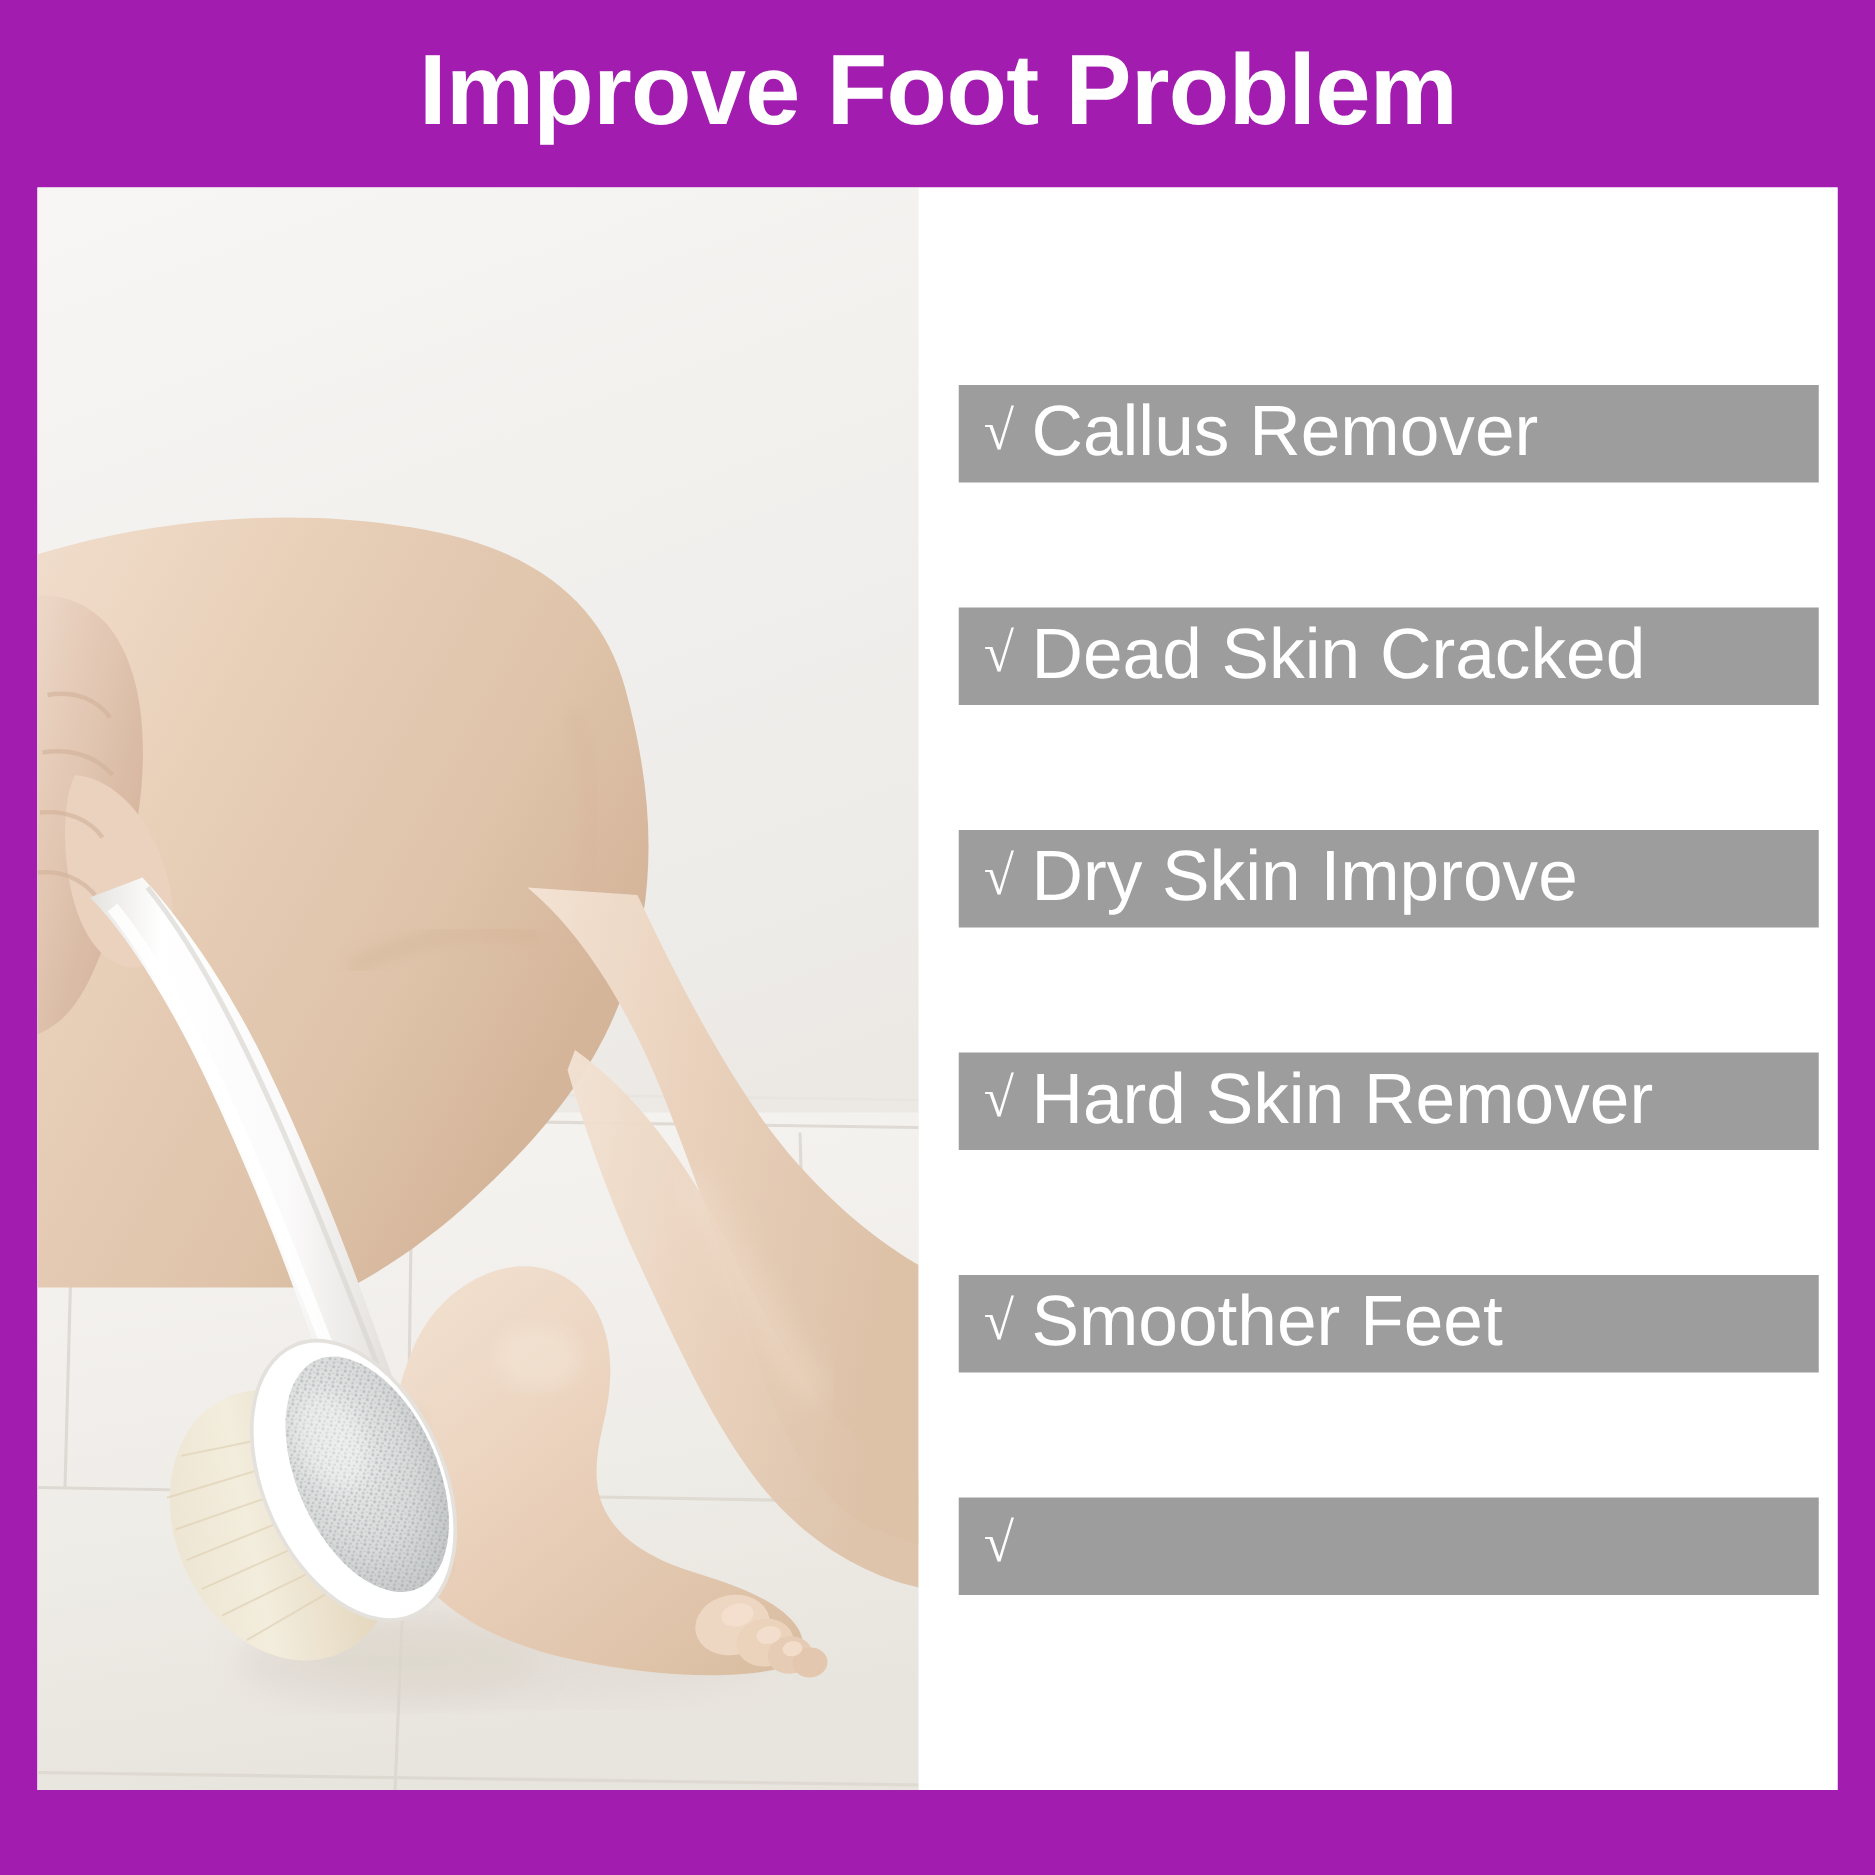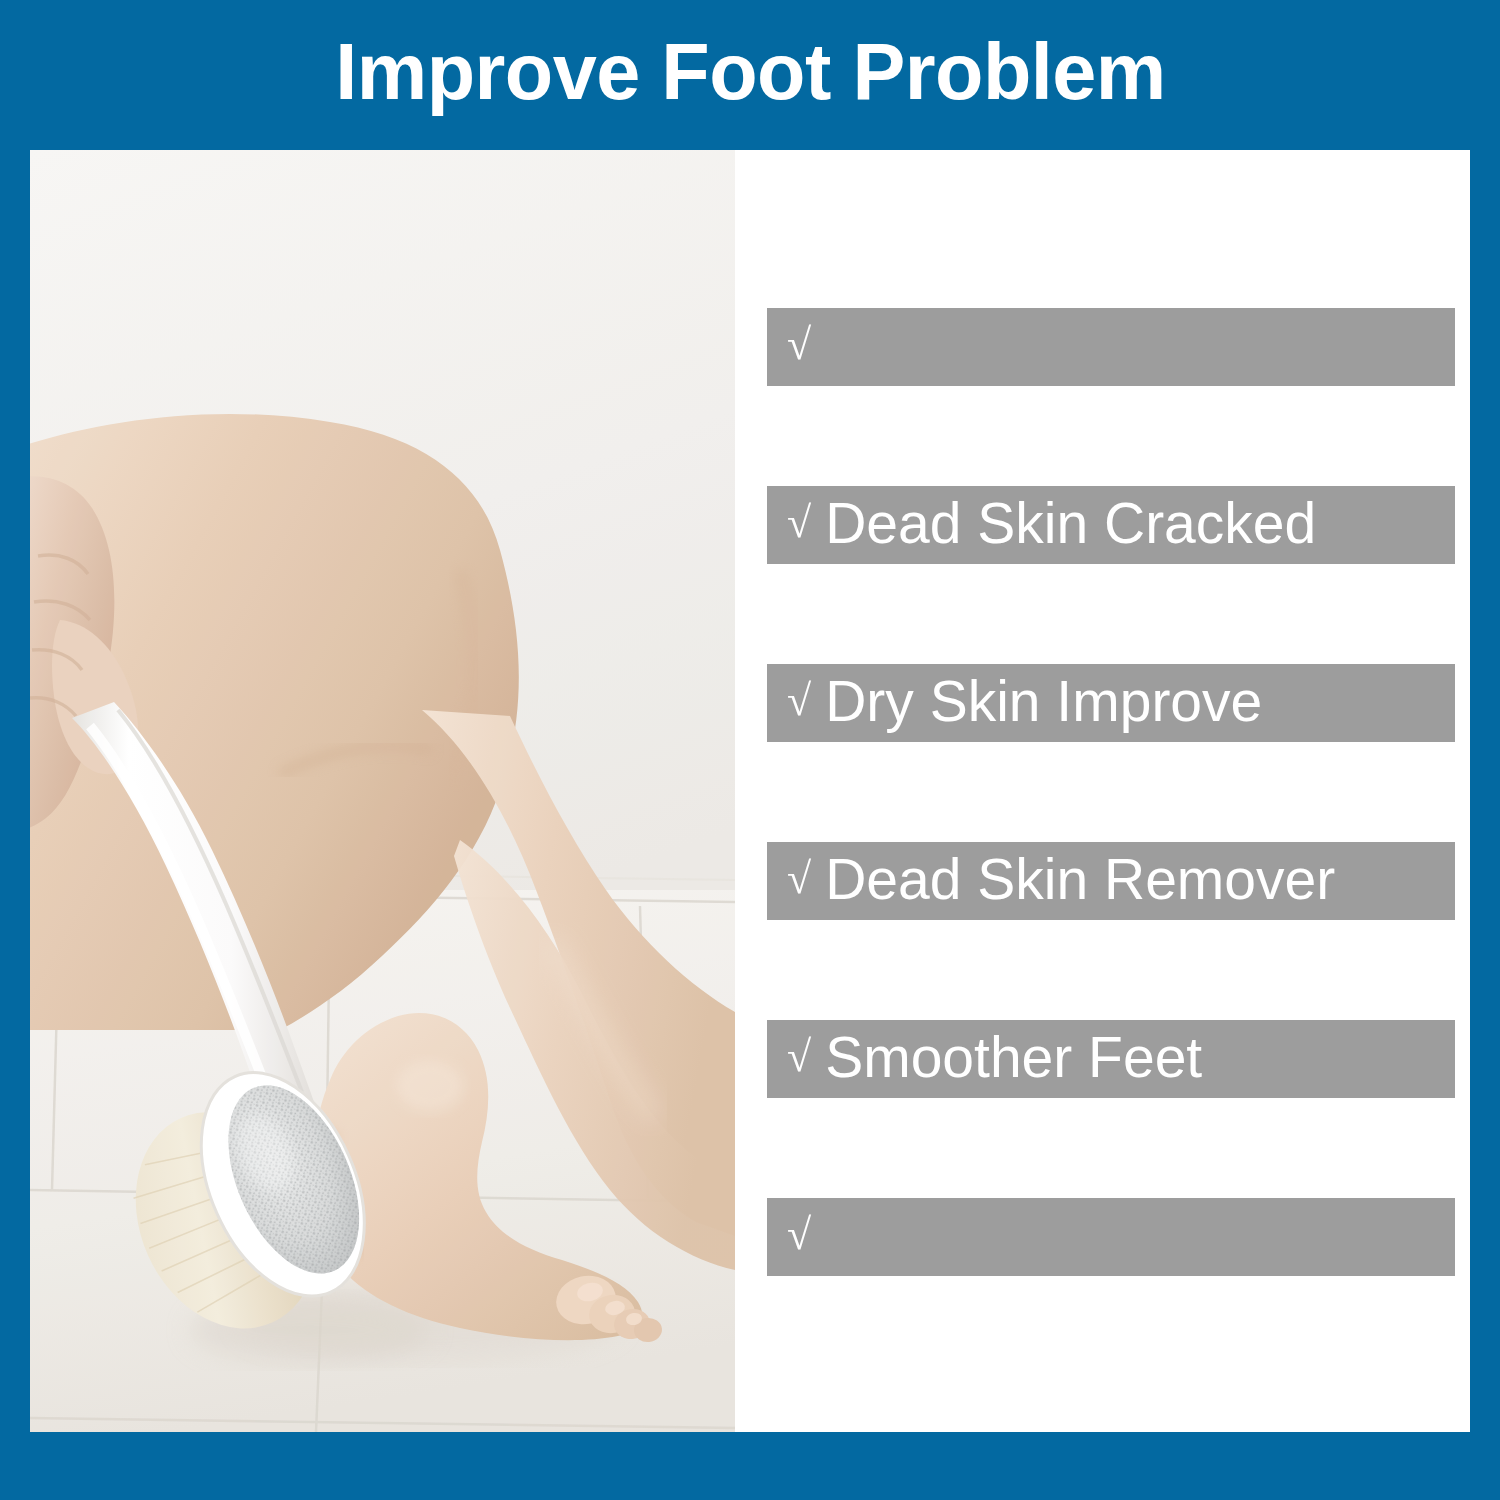--- a/index.html
+++ b/index.html
@@ -11,21 +11,21 @@
     width: 1500px;
     height: 1500px;
     overflow: hidden;
     font-family: "Liberation Sans", sans-serif;
   }
 
   #poster {
     position: relative;
     width: 1500px;
     height: 1500px;
-    background: #0369a1;
+    background: #a21caf;
   }
 
   
   #title-bar {
     position: absolute;
     left: 0;
     top: 0;
     width: 1500px;
     height: 150px;
     display: flex;
@@ -339,35 +339,36 @@
 
         <rect x="0" y="0" width="705" height="1282" fill="#ffffff" opacity="0.05"></rect>
       </svg>
     </div>
 
     <div id="features-panel">
       <div id="features-list">
 
         <div class="feature-row">
           <span class="feature-check">√</span>
+          <span class="feature-label">Callus Remover</span>
         </div>
 
         <div class="feature-row">
           <span class="feature-check">√</span>
           <span class="feature-label">Dead Skin Cracked</span>
         </div>
 
         <div class="feature-row">
           <span class="feature-check">√</span>
           <span class="feature-label">Dry Skin Improve</span>
         </div>
 
         <div class="feature-row">
           <span class="feature-check">√</span>
-          <span class="feature-label">Dead Skin Remover</span>
+          <span class="feature-label">Hard Skin Remover</span>
         </div>
 
         <div class="feature-row">
           <span class="feature-check">√</span>
           <span class="feature-label">Smoother Feet</span>
         </div>
 
         <div class="feature-row">
           <span class="feature-check">√</span>
         </div>

